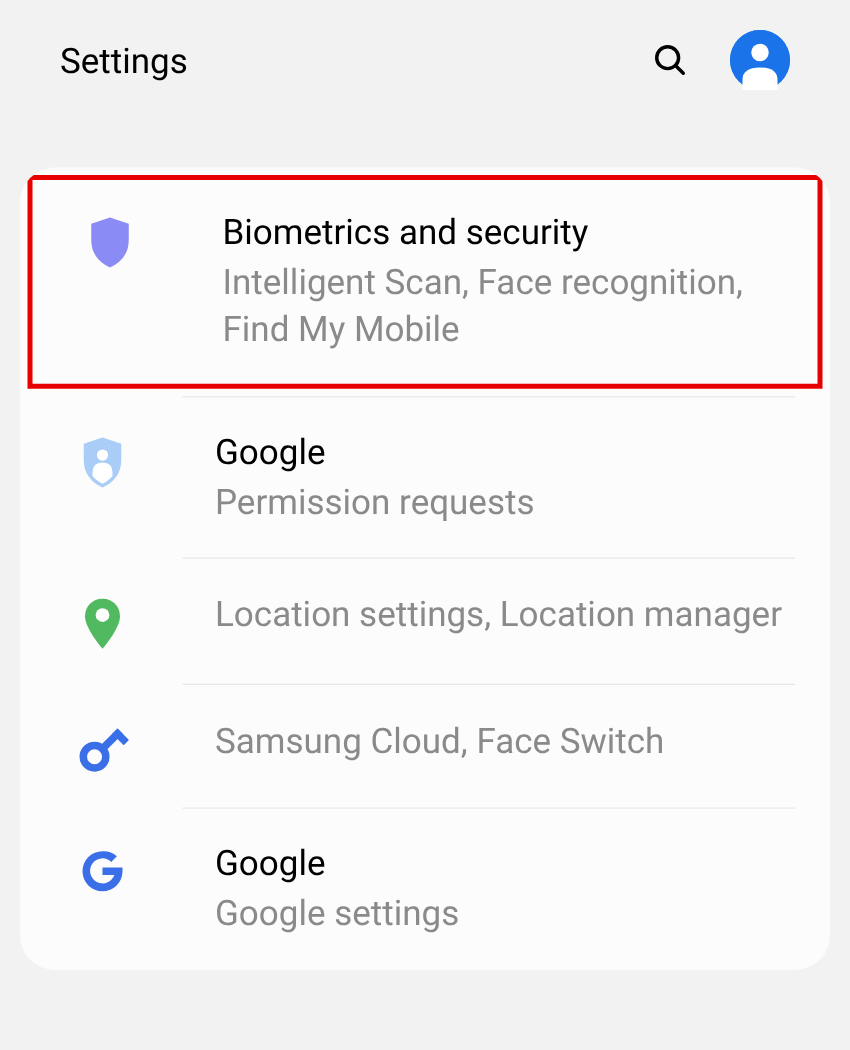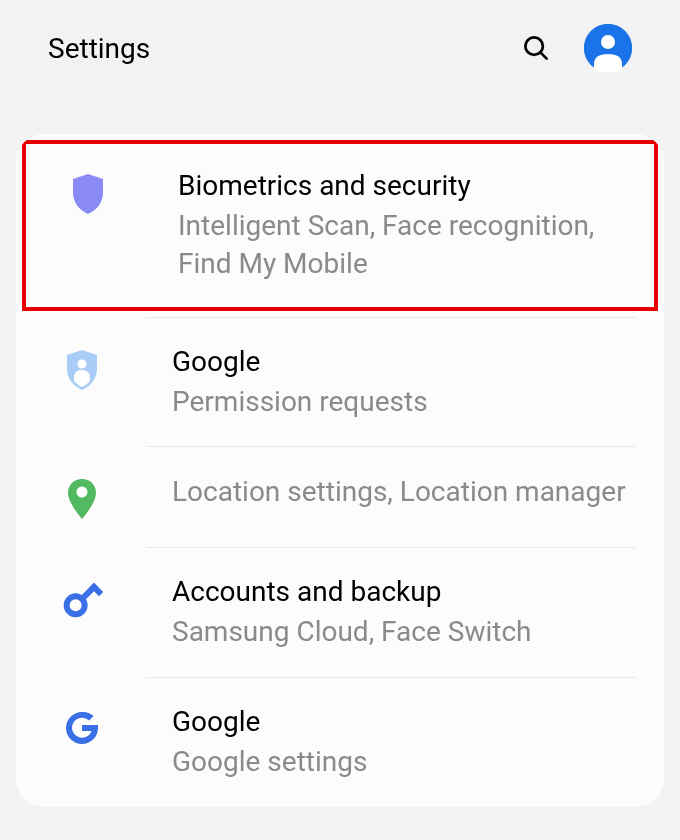--- a/index.html
+++ b/index.html
@@ -168,21 +168,20 @@
     <div class="icon-col">
       <svg width="42" height="42" viewBox="0 0 42 42">
         <g transform="rotate(-45 21 21)">
           <circle cx="12" cy="21" r="9" fill="none" stroke="#3a6fe8" stroke-width="6"></circle>
           <rect x="19" y="18" width="22" height="6" fill="#3a6fe8"></rect>
           <rect x="35" y="18" width="6" height="13" fill="#3a6fe8"></rect>
         </g>
       </svg>
     </div>
     <div class="text-col">
-      <div class="item-title">Accounts and backup</div>
       <div class="item-subtitle">Samsung Cloud, Face Switch</div>
     </div>
   </div>
 
   <div class="divider"></div>
 
   <div class="list-item">
     <div class="icon-col">
       <svg width="40" height="40" viewBox="0 0 40 40">
         <path d="M 20 4 A 16 16 0 1 0 36 20 L 36 17 L 20 17 L 20 23 L 29.5 23 A 10 10 0 1 1 27 12.5 L 31.5 8 A 16 16 0 0 0 20 4 Z" fill="#3a6fe8"></path>

